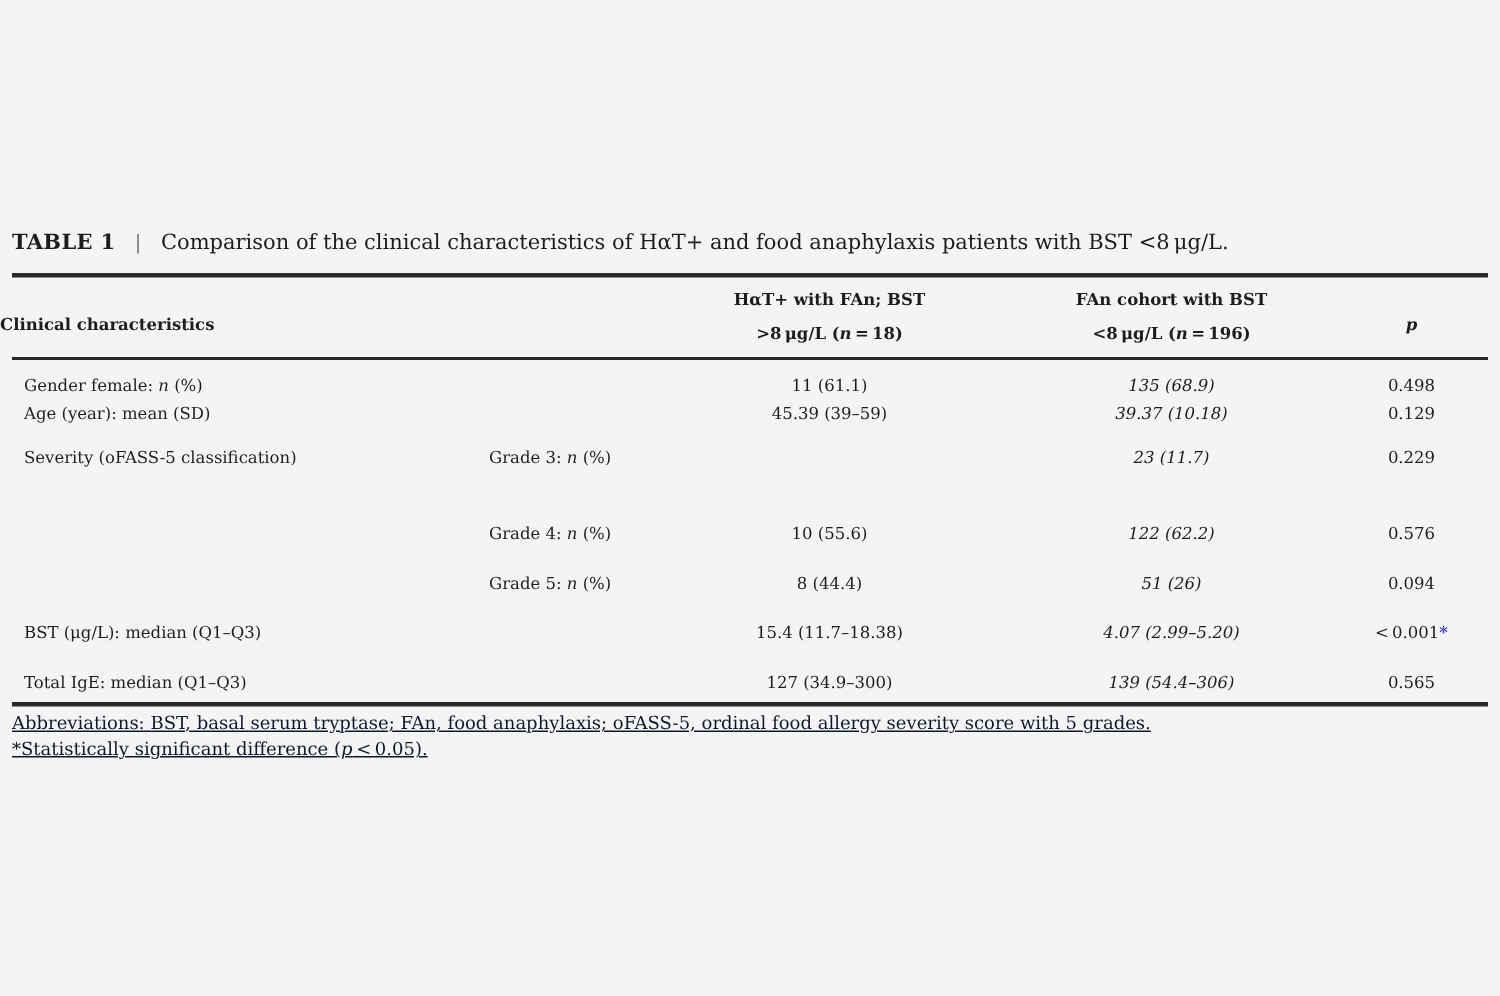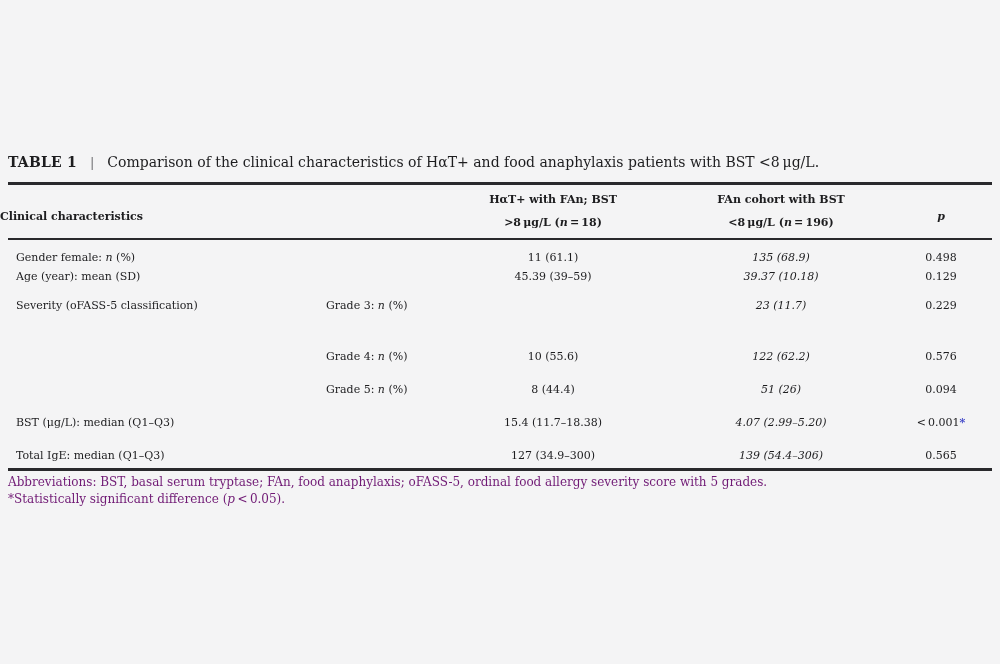--- a/index.html
+++ b/index.html
@@ -53,21 +53,22 @@
 
   .it { font-style: italic; }
   .star { color: #3a41c6; font-weight: bold; }
 
   
   .footnotes {
     left: 8px;
     top: 474px;
     font-size: 12px;
     line-height: 17px;
-    color: #701a75;
+    color: #0f172a;
+    text-decoration: underline;
   }
 </style>
 </head>
 <body>
 
 <div class="abs table-title">
   <span class="tlabel">TABLE 1</span><span class="tsep">|</span><span>Comparison of the clinical characteristics of HαT+ and food anaphylaxis patients with BST &lt;8 μg/L.</span>
 </div>
 
 <div class="abs rule rule-top"></div>

